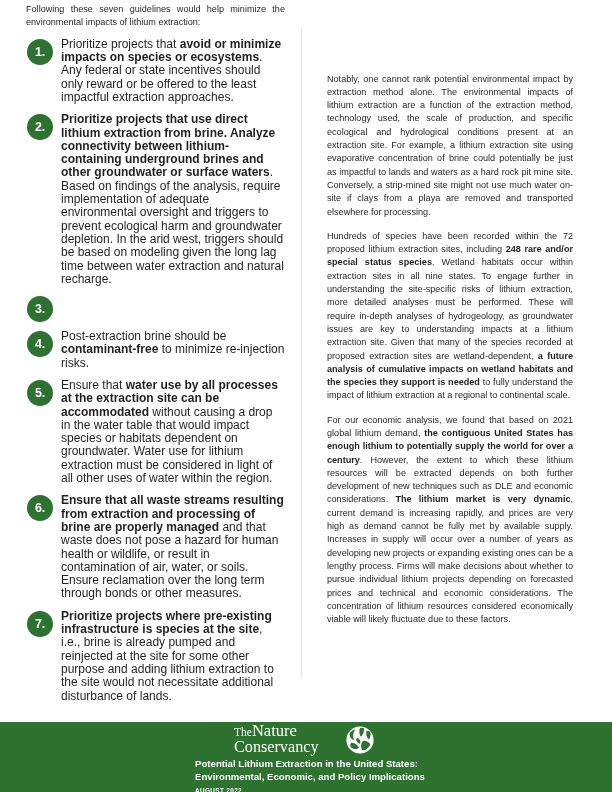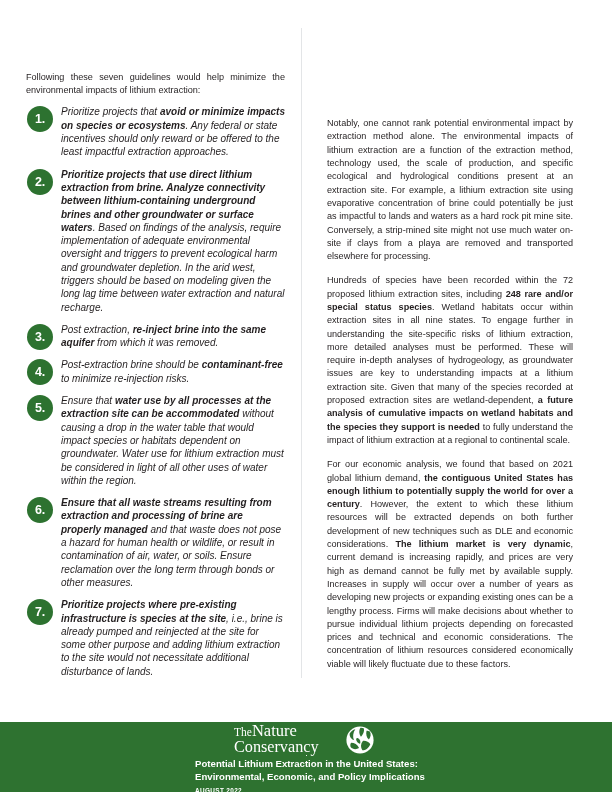--- a/index.html
+++ b/index.html
@@ -26,21 +26,21 @@
   }
 
   .columns {
     position: absolute;
     left: 26px;
     top: 28px;
     width: 560px;
     height: 650px;
     display: flex;
     flex-direction: row;
-    align-items: flex-end;
+    align-items: center;
   }
 
   .col {
     width: 267px;
     box-sizing: border-box;
   }
   .col-left { padding-right: 8px; }
   .col-right { padding-left: 21px; }
 
   .col-divider {
@@ -95,25 +95,24 @@
     background: #2d7230;
     color: #ffffff;
     font-size: 12.5px;
     font-weight: bold;
     line-height: 26px;
     text-align: center;
     letter-spacing: -0.2px;
   }
 
   .guideline-text {
-    font-size: 10px;
+    font-size: 12px;
     line-height: 13.3px;
     color: #231f20;
     text-align: left;
-    font-style: italic;
   }
 
   
   .footer {
     position: absolute;
     left: 0;
     bottom: 0;
     width: 612px;
     height: 70px;
     background: #2e7230;
@@ -209,21 +208,20 @@
         <li class="guideline">
           <span class="num-badge">1.</span>
           <div class="guideline-text">Prioritize projects that <b>avoid or minimize impacts on species or ecosystems</b>. Any federal or state incentives should only reward or be offered to the least impactful extraction approaches.</div>
         </li>
         <li class="guideline">
           <span class="num-badge">2.</span>
           <div class="guideline-text"><b>Prioritize projects that use direct lithium extraction from brine. Analyze connectivity between lithium-containing underground brines and other groundwater or surface waters</b>. Based on findings of the analysis, require implementation of adequate environmental oversight and triggers to prevent ecological harm and groundwater depletion. In the arid west, triggers should be based on modeling given the long lag time between water extraction and natural recharge.</div>
         </li>
         <li class="guideline">
           <span class="num-badge">3.</span>
-          <div class="guideline-text">Post extraction, <b>re-inject brine into the same aquifer</b> from which it was removed.</div>
         </li>
         <li class="guideline">
           <span class="num-badge">4.</span>
           <div class="guideline-text">Post-extraction brine should be <b>contaminant-free</b> to minimize re-injection risks.</div>
         </li>
         <li class="guideline">
           <span class="num-badge">5.</span>
           <div class="guideline-text">Ensure that <b>water use by all processes at the extraction site can be accommodated</b> without causing a drop in the water table that would impact species or habitats dependent on groundwater. Water use for lithium extraction must be considered in light of all other uses of water within the region.</div>
         </li>
         <li class="guideline">

